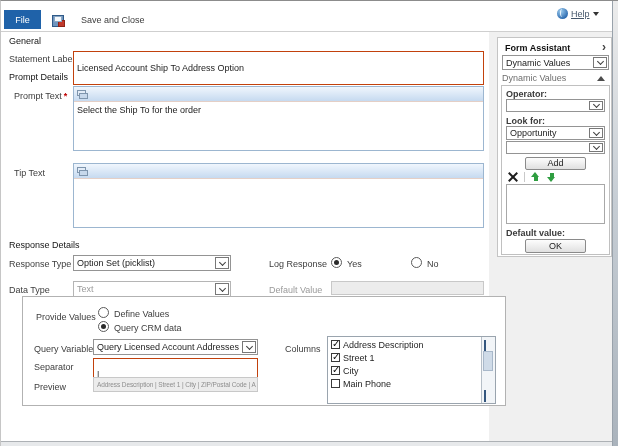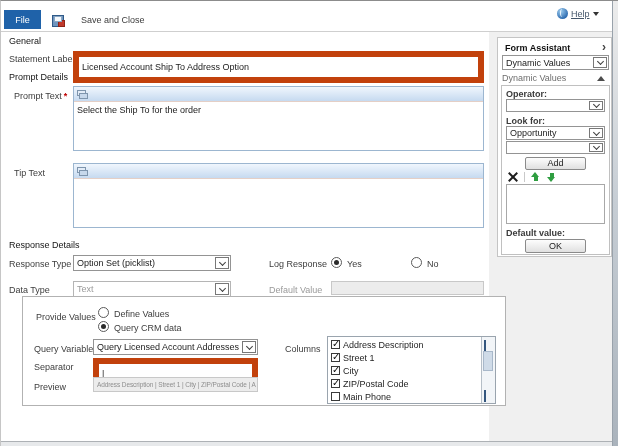--- a/index.html
+++ b/index.html
@@ -5,22 +5,22 @@
   html,body{margin:0;padding:0}
   #screen{position:relative;width:618px;height:446px;background:#fff;overflow:hidden;
     font-family:"Liberation Sans","DejaVu Sans",sans-serif;font-size:9px;color:#333;
     border-top:1px solid #8c8c8c;border-left:1px solid #c6c6c6;box-sizing:border-box}
   .abs{position:absolute}
   .hdr{position:absolute;font-weight:normal;color:#141414}
   .lbl{position:absolute;color:#3d3d3d;white-space:nowrap}
   .dim{color:#9a9a9a}
   .req{color:var(--required-red,#c00000);font-weight:bold;margin-left:2px}
   
-  .tin{position:absolute;background:#fff;border:6px solid #c2410c;font-family:inherit;
-    font-size:9px;color:#222;padding:10px 3px;box-sizing:border-box;outline:none}
+  .tin{position:absolute;background:#fff;border:1px solid #c2410c;font-family:inherit;
+    font-size:9px;color:#222;padding:16px 3px;box-sizing:border-box;outline:none}
   .dfield{position:absolute;background:#ececec;border:1px solid #c8c8c8;color:#8e8e8e;
     padding:1px 3px;box-sizing:border-box;white-space:nowrap;overflow:hidden}
   
   .sel{position:absolute;background:#fff;border:1px solid #949494;display:flex;align-items:stretch;box-sizing:border-box}
   .sel .v{flex:1;padding:0 3px;white-space:nowrap;overflow:hidden;align-self:center;color:#222}
   .sel .ab{width:12px;margin:1px;border:1px solid #787878;background:#fff;display:flex;align-items:center;justify-content:center;flex:none}
   .sel .ch{width:4px;height:4px;border-right:1.5px solid #3e3e3e;border-bottom:1.5px solid #3e3e3e;transform:rotate(45deg);margin-top:-2px}
   .sel.dis{border-color:#b5b5b5}
   .sel.dis .v{color:#9b9b9b}
   
@@ -174,24 +174,20 @@
         </div>
         <div class="lrow">
           <span class="cb on"></span>
           <span class="cl">Street 1</span>
         </div>
         <div class="lrow">
           <span class="cb on"></span>
           <span class="cl">City</span>
         </div>
         <div class="lrow">
-          <span class="cb on"></span>
-          <span class="cl">ZIP/Postal Code</span>
-        </div>
-        <div class="lrow">
           <span class="cb"></span>
           <span class="cl">Main Phone</span>
         </div>
       </div>
       <div class="sbar">
         <span class="sbup"><span class="sbch"></span></span>
         <span class="sbthumb"></span>
         <span class="sbdn"><span class="sbch"></span></span>
       </div>
     </div>

